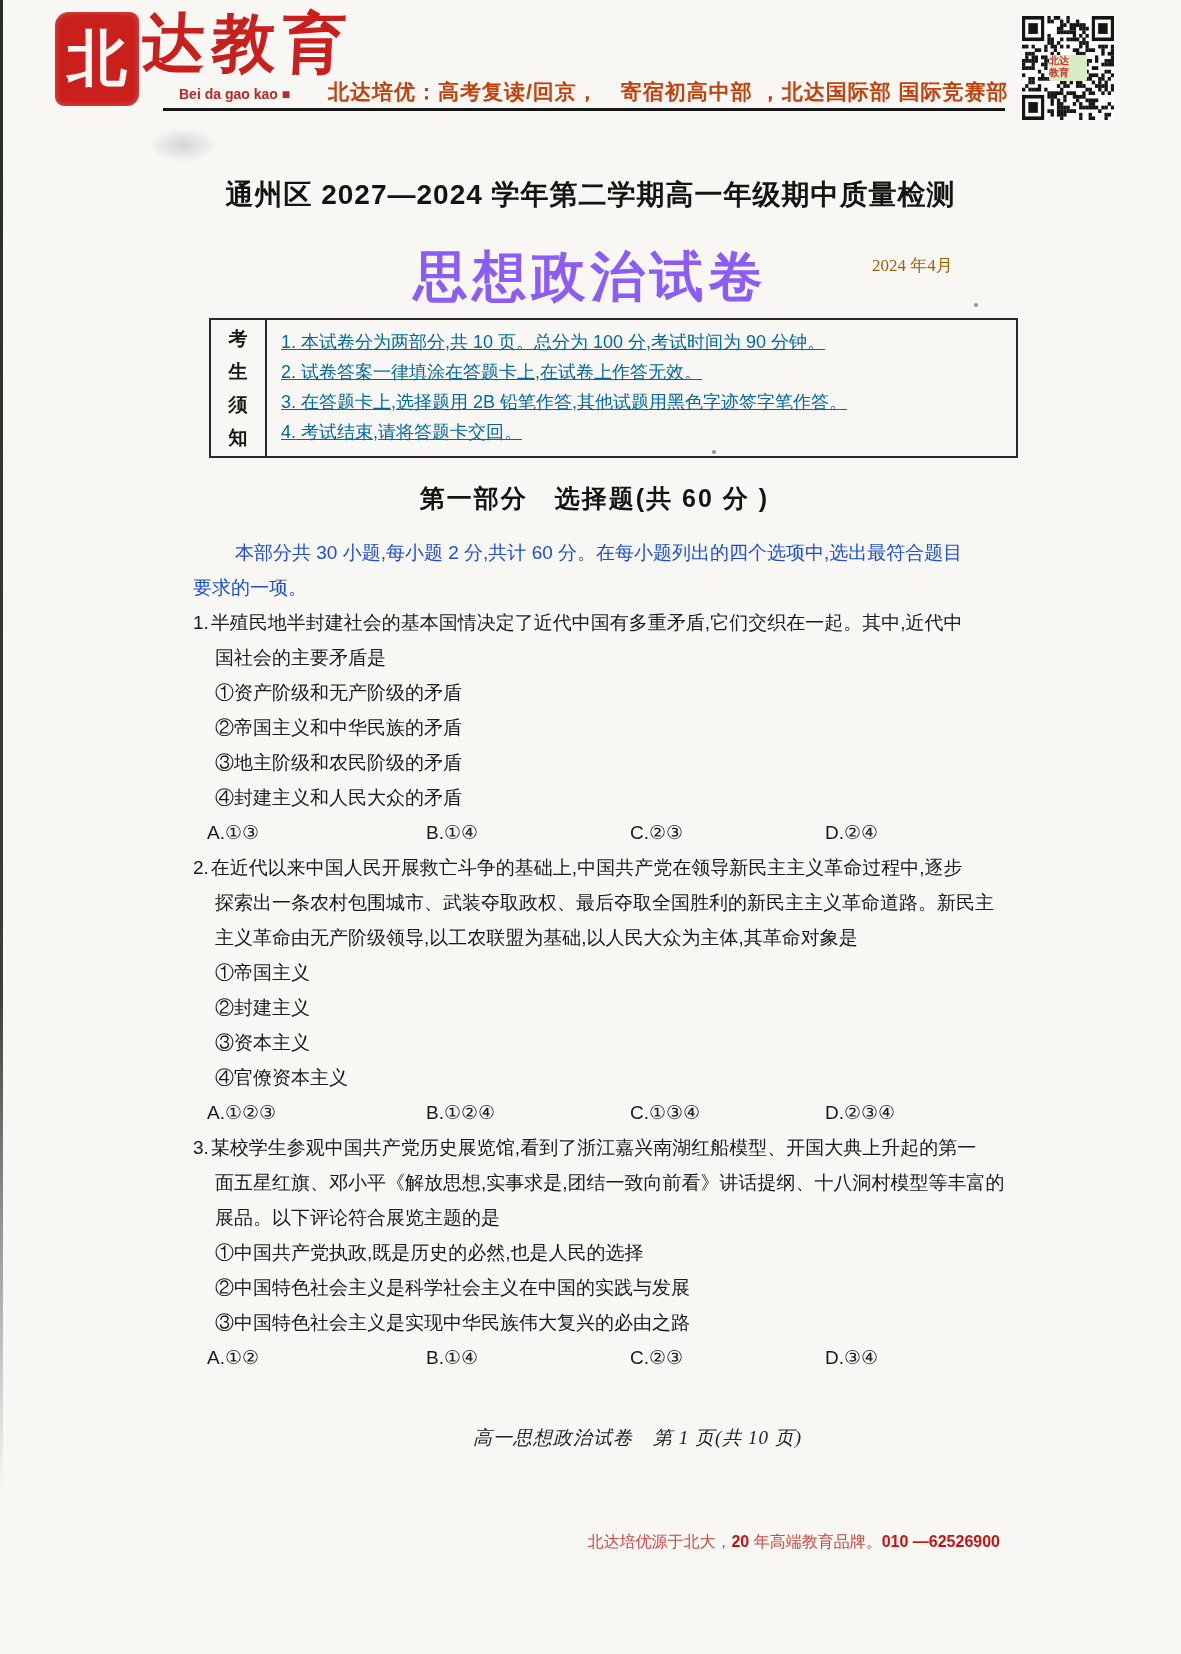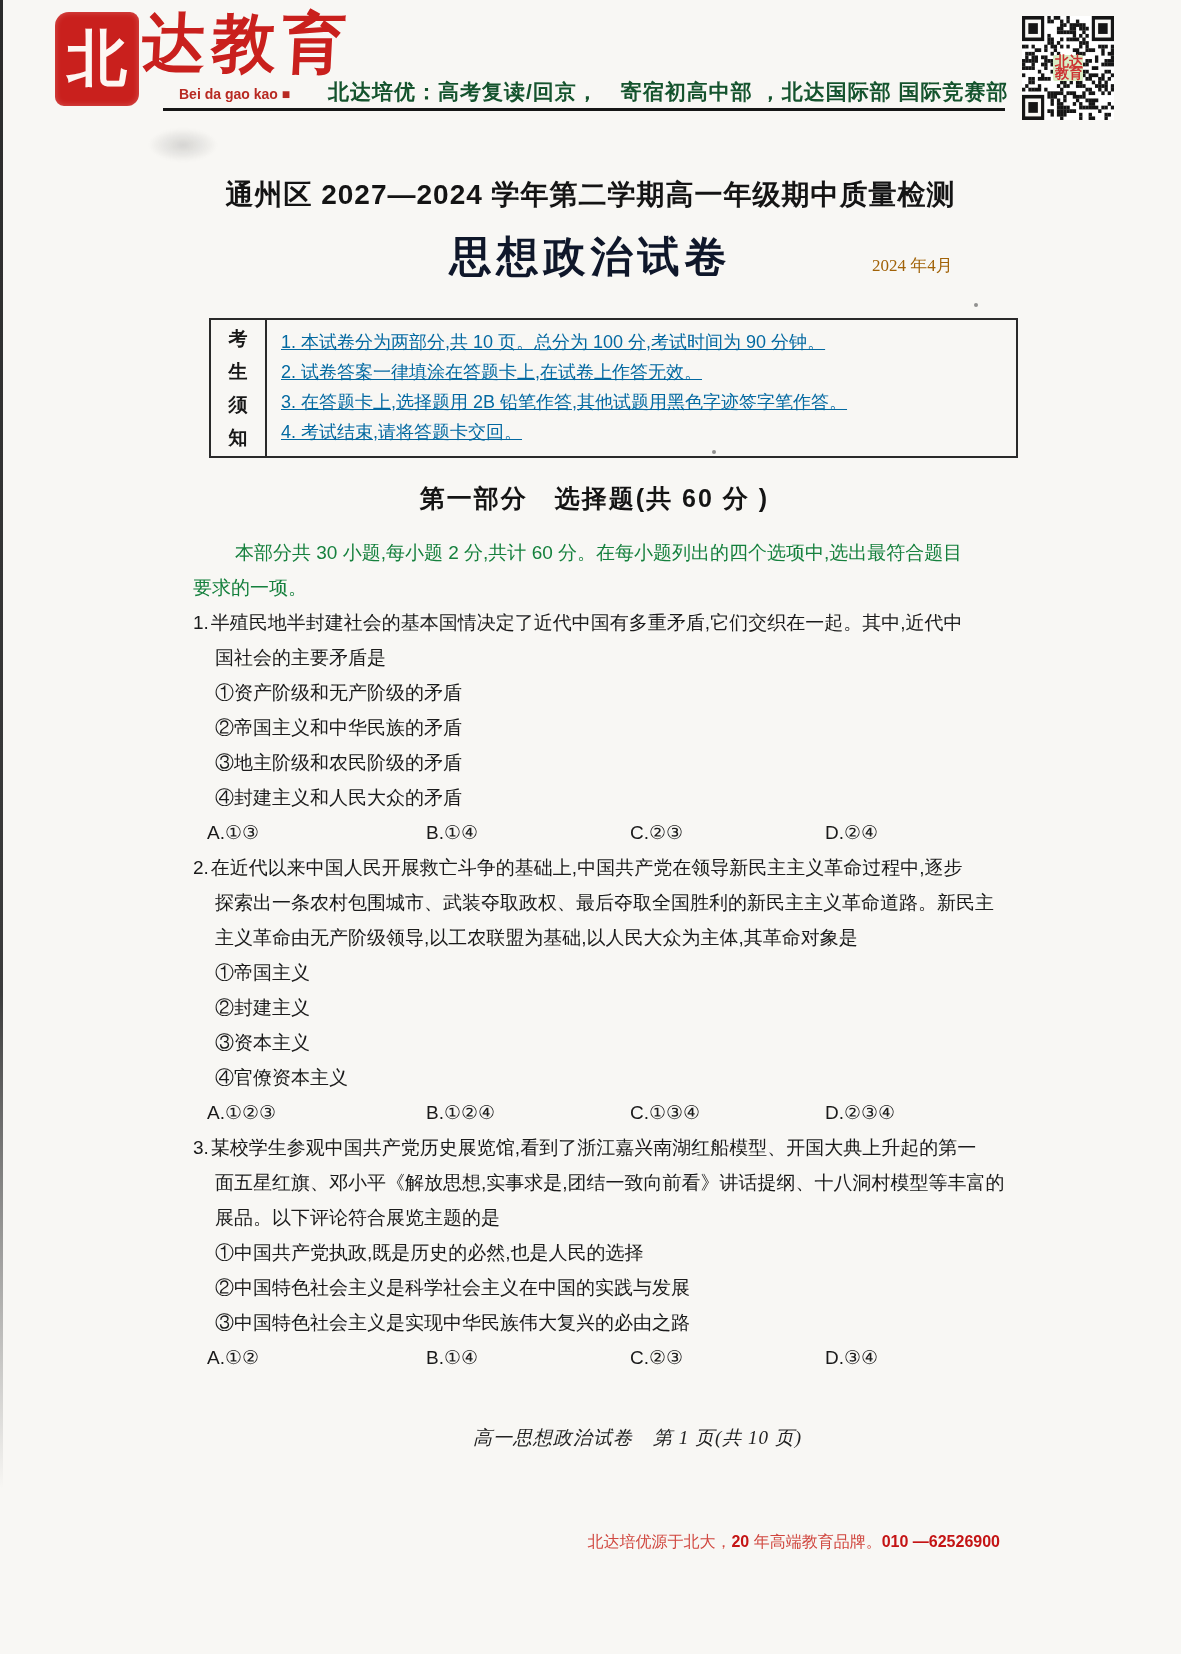--- a/index.html
+++ b/index.html
@@ -14,48 +14,48 @@
   .dot{position:absolute;width:4px;height:4px;border-radius:50%;background:rgba(60,60,60,.55);}
 
   
   .seal{position:absolute;left:55px;top:12px;width:84px;height:94px;background:#c9201d;
     border-radius:14px 9px 12px 9px;box-shadow:inset 0 0 6px rgba(255,255,255,.25);}
   .seal-char{position:absolute;left:0;top:0;width:100%;height:100%;display:flex;align-items:center;justify-content:center;
     color:#fdf6f2;font-size:60px;font-weight:bold;}
   .brand-name{position:absolute;left:142px;top:0px;font-size:64px;font-weight:bold;color:#c9201d;
     letter-spacing:6px;transform:skewX(-3deg);}
   .brand-sub{position:absolute;left:140px;top:86px;font-size:14px;font-weight:bold;color:#b82a22;margin-left:39px;}
-  .tagline{position:absolute;left:328px;top:78px;font-size:21px;font-weight:600;color:#14532d;letter-spacing:1px;white-space:nowrap;}
+  .tagline{position:absolute;left:328px;top:78px;font-size:21px;font-weight:600;color:#c2410c;letter-spacing:1px;white-space:nowrap;}
   .header-rule{position:absolute;left:163px;top:108px;width:842px;height:3px;background:#161616;}
 
   
   .qr{position:absolute;left:1022px;top:16px;width:92px;height:104px;background:#fff;}
   .qr svg{width:100%;height:100%;display:block;}
   .qr-label{position:absolute;left:50%;top:50%;transform:translate(-50%,-50%);
-    width:30px;height:26px;background:#d8edc4;border-radius:2px;
-    color:#cc3333;font-size:14px;line-height:12px;font-weight:bold;text-align:right;}
+    width:38px;height:26px;background:#d8edc4;border-radius:2px;
+    color:#cc3333;font-size:10px;line-height:12px;font-weight:bold;text-align:left;}
 
   
   .title-1{position:absolute;left:0;top:176px;width:1181px;text-align:center;
     font-size:28px;font-weight:bold;letter-spacing:1px;color:#141414;}
-  .title-2{position:absolute;left:0;top:229px;width:1181px;text-align:center;
-    font-size:42px;font-weight:bold;letter-spacing:5px;color:#0f172a;}
+  .title-2{position:absolute;left:0;top:241px;width:1181px;text-align:center;
+    font-size:54px;font-weight:bold;letter-spacing:5px;color:#8b5cf6;}
   .paper-date{position:absolute;left:872px;top:254px;font-size:17px;color:#a16207;font-family:Liberation Serif, serif;}
 
   
   .notice{position:absolute;left:209px;top:318px;width:805px;height:136px;
     border:2px solid #2a2a2a;display:flex;background:transparent;}
   .notice-side{width:54px;border-right:2px solid #2a2a2a;display:flex;flex-direction:column;
     align-items:center;justify-content:center;gap:7px;font-size:19px;font-weight:bold;color:#171717;}
   .notice-body{flex:1;padding:7px 0 0 14px;font-size:18px;line-height:30px;color:#0369a1;white-space:nowrap;text-decoration:underline;}
 
   
   .section-title{position:absolute;left:4px;top:482px;width:1181px;text-align:center;
     font-size:25px;font-weight:bold;letter-spacing:2px;color:#141414;}
-  .intro{position:absolute;left:193px;top:535px;width:810px;font-size:19px;line-height:35px;color:#15803d;white-space:nowrap;}
+  .intro{position:absolute;left:193px;top:535px;width:810px;font-size:19px;line-height:35px;color:#1d4ed8;white-space:nowrap;}
   .intro .indent{padding-left:42px;}
 
   
   .questions{position:absolute;left:193px;top:605px;width:812px;font-size:19px;line-height:35px;color:#1a1a1a;}
   .q-line{white-space:nowrap;}
   .q-num{display:inline-block;min-width:0;padding-right:2px;}
   .q-cont,.q-item{padding-left:22px;white-space:nowrap;}
   .q-opts{display:grid;grid-template-columns:219px 204px 195px auto;padding-left:14px;white-space:nowrap;}
 
   

